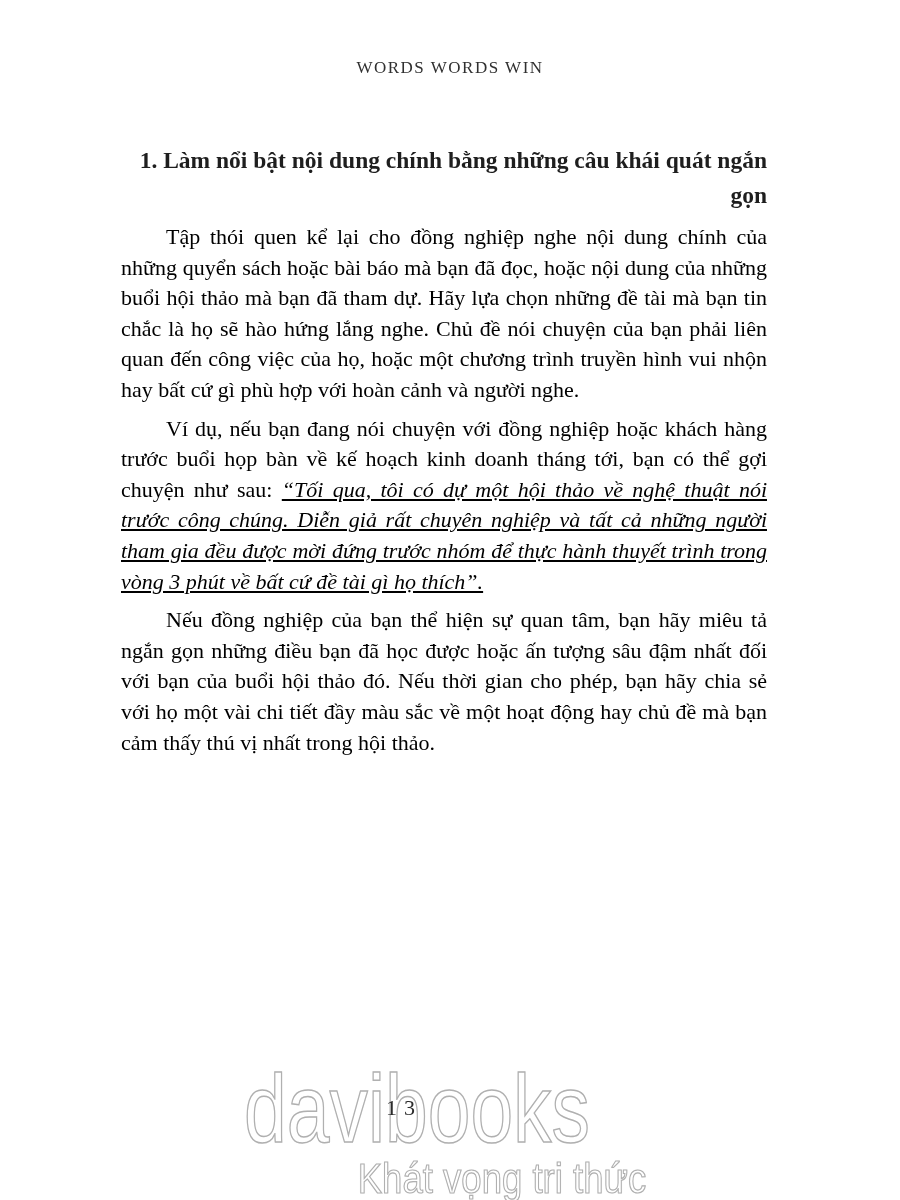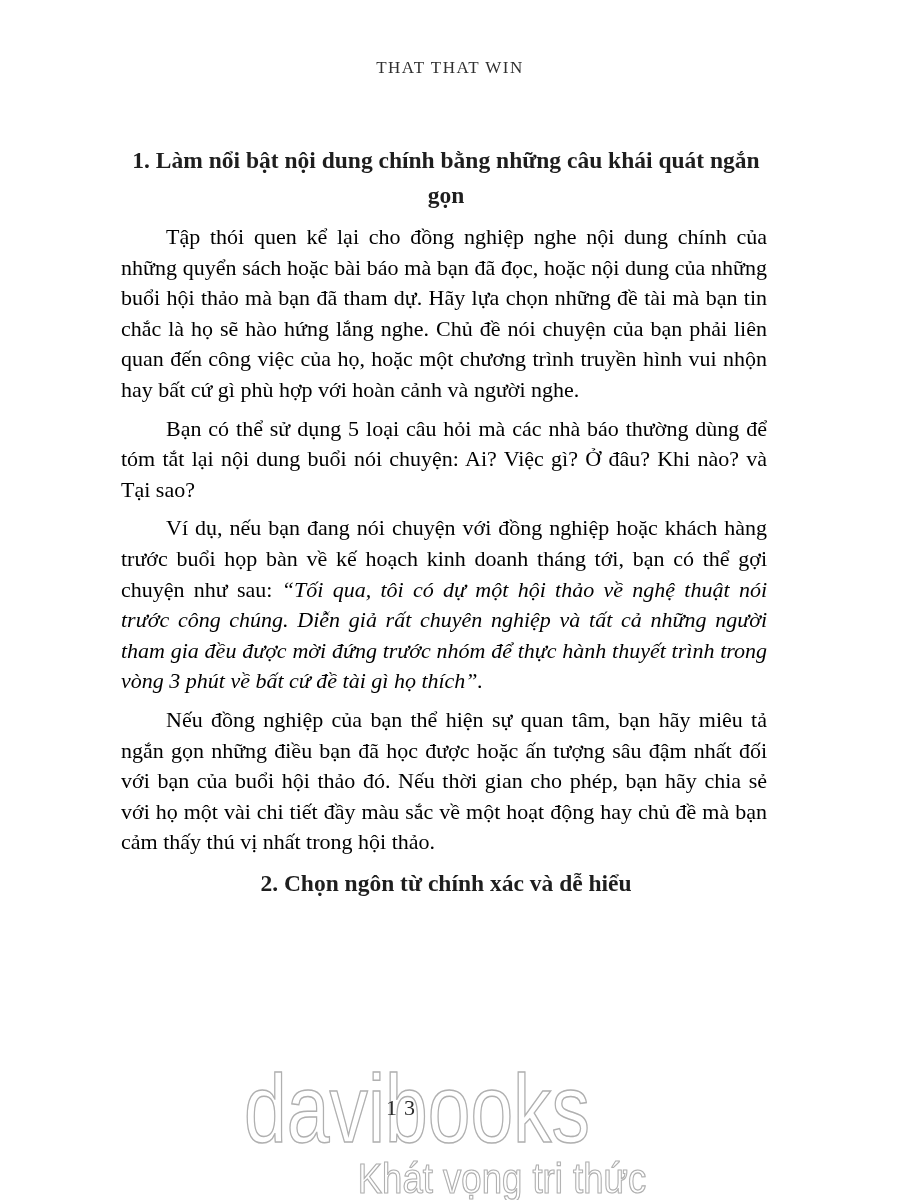--- a/index.html
+++ b/index.html
@@ -30,32 +30,33 @@
     left: 121px;
     top: 141px;
     width: 646px;
   }
   .section-heading {
     font-size: 23.5px;
     font-weight: 700;
     line-height: 35px;
     margin: 2px 0 9px 4px;
     color: #1e1e1e;
-    text-align: center;
+    text-align: right;
   }
   .body-paragraph {
     font-size: 22px;
     line-height: 30.6px;
     margin: 0 0 8px 0;
     text-indent: 45px;
     text-align: justify;
     color: #000000;
   }
   .body-paragraph .italic {
     font-style: italic;
+    text-decoration: underline;
   }
   .watermark {
     position: absolute;
     top: 1063px;
     left: 0;
     width: 900px;
     pointer-events: none;
     z-index: 1;
     padding-left: 8px;
   }
@@ -93,29 +94,27 @@
     top: 1095px;
     font-size: 22px;
     letter-spacing: 7px;
     color: #2b2b2b;
     z-index: 2;
   }
 </style>
 </head>
 <body>
 
-<div class="running-header">THAT THAT WIN</div>
+<div class="running-header">WORDS WORDS WIN</div>
 
 <main class="content">
     <h2 class="section-heading">1. Làm nổi bật nội dung chính bằng những câu khái quát ngắn gọn</h2>
     <p class="body-paragraph"><span>Tập thói quen kể lại cho đồng nghiệp nghe nội dung chính của những quyển sách hoặc bài báo mà bạn đã đọc, hoặc nội dung của những buổi hội thảo mà bạn đã tham dự. Hãy lựa chọn những đề tài mà bạn tin chắc là họ sẽ hào hứng lắng nghe. Chủ đề nói chuyện của bạn phải liên quan đến công việc của họ, hoặc một chương trình truyền hình vui nhộn hay bất cứ gì phù hợp với hoàn cảnh và người nghe.</span></p>
-    <p class="body-paragraph"><span>Bạn có thể sử dụng 5 loại câu hỏi mà các nhà báo thường dùng để tóm tắt lại nội dung buổi nói chuyện: Ai? Việc gì? Ở đâu? Khi nào? và Tại sao?</span></p>
     <p class="body-paragraph"><span>Ví dụ, nếu bạn đang nói chuyện với đồng nghiệp hoặc khách hàng trước buổi họp bàn về kế hoạch kinh doanh tháng tới, bạn có thể gợi chuyện như sau: </span><span class="italic">“Tối qua, tôi có dự một hội thảo về nghệ thuật nói trước công chúng. Diễn giả rất chuyên nghiệp và tất cả những người tham gia đều được mời đứng trước nhóm để thực hành thuyết trình trong vòng 3 phút về bất cứ đề tài gì họ thích”.</span></p>
     <p class="body-paragraph"><span>Nếu đồng nghiệp của bạn thể hiện sự quan tâm, bạn hãy miêu tả ngắn gọn những điều bạn đã học được hoặc ấn tượng sâu đậm nhất đối với bạn của buổi hội thảo đó. Nếu thời gian cho phép, bạn hãy chia sẻ với họ một vài chi tiết đầy màu sắc về một hoạt động hay chủ đề mà bạn cảm thấy thú vị nhất trong hội thảo.</span></p>
-    <h2 class="section-heading">2. Chọn ngôn từ chính xác và dễ hiểu</h2>
   </main>
 
 <div class="watermark">
   <div class="wm-title">davibooks</div>
   <div class="wm-subtitle">Khát vọng tri thức</div>
 </div>
 
 <div class="page-number">13</div>
 
 </body></html>

